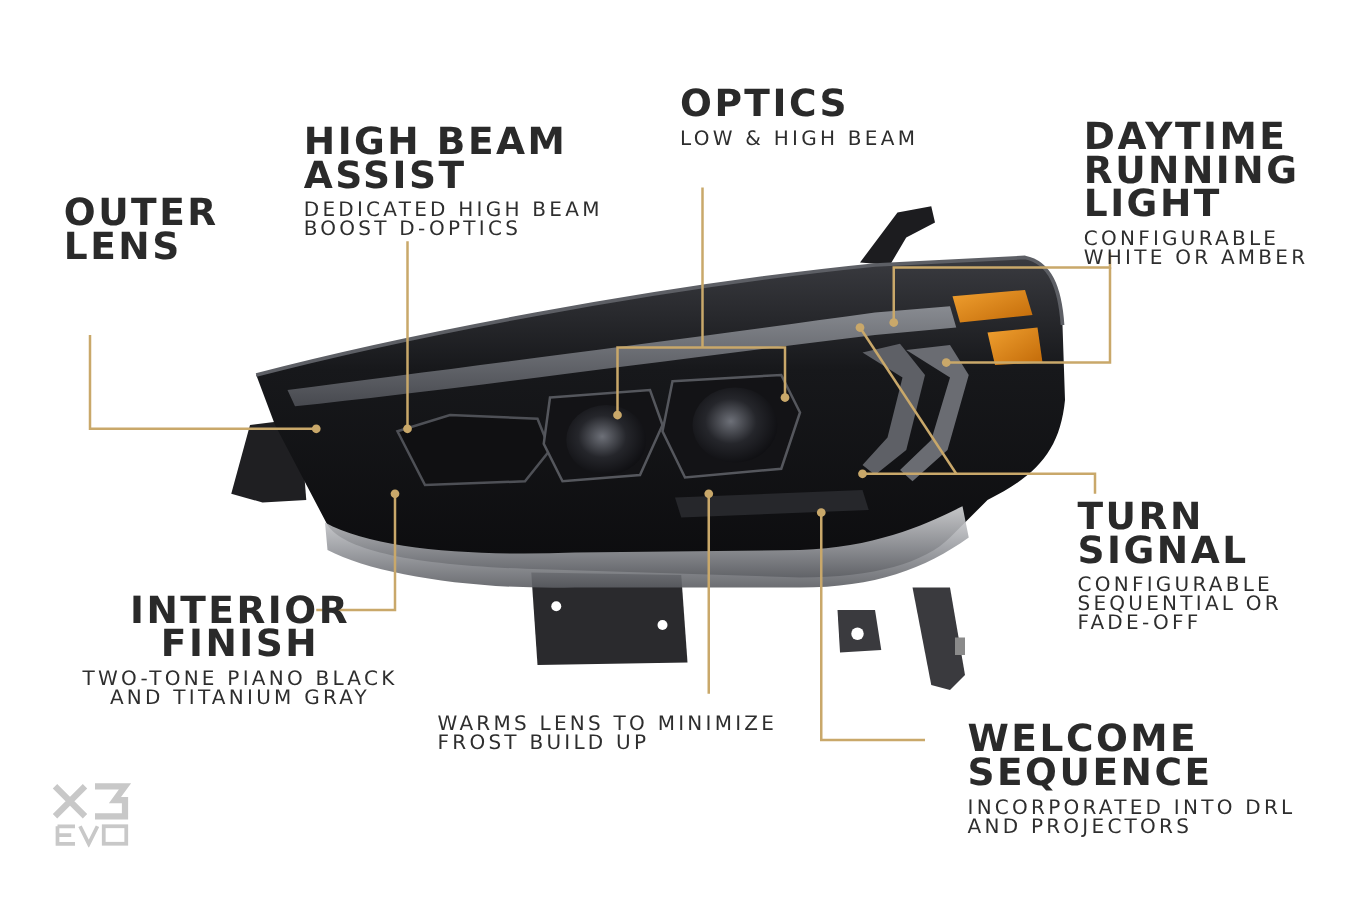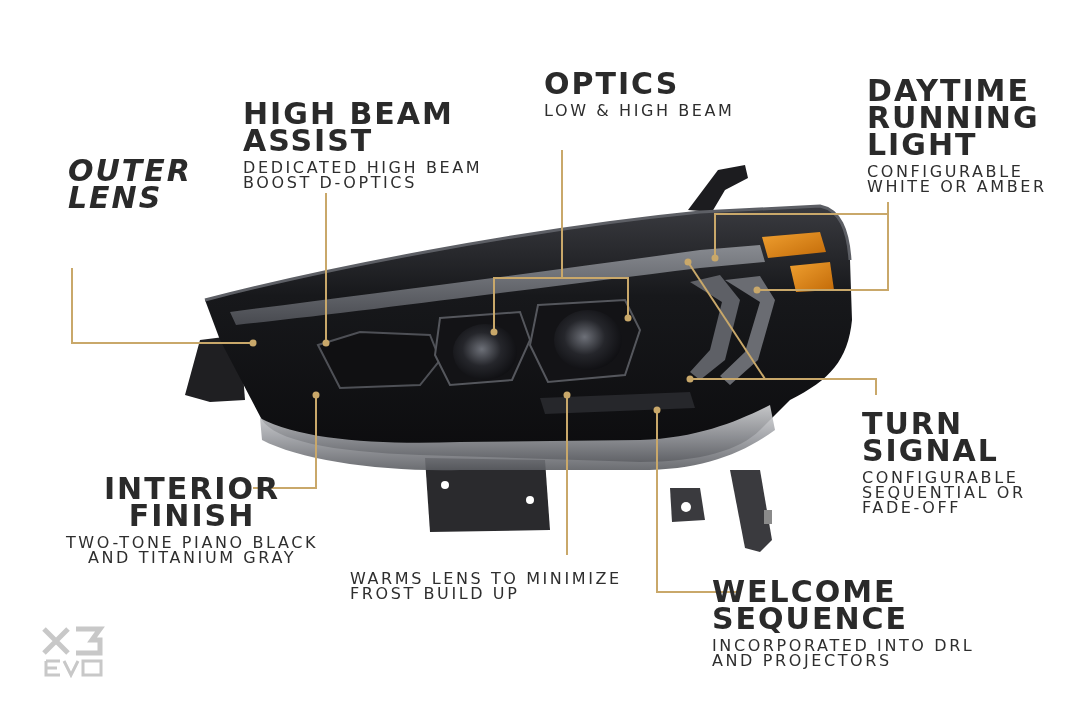--- a/index.html
+++ b/index.html
@@ -151,21 +151,21 @@
       <circle cx="715" cy="258" r="3.5"></circle>
       <circle cx="757" cy="290" r="3.5"></circle>
       <circle cx="690" cy="379" r="3.5"></circle>
       <circle cx="688" cy="262" r="3.5"></circle>
       <circle cx="316" cy="395" r="3.5"></circle>
       <circle cx="567" cy="395" r="3.5"></circle>
       <circle cx="657" cy="410" r="3.5"></circle>
     </g>
   </svg>
 
-  <div class="callout" style="left:68px; top:157px;font-style:italic;">
+  <div class="callout" style="left:51px; top:157px;">
     <div class="title">
       <span>OUTER</span>
       <span>LENS</span>
     </div>
   </div>
 
   <div class="callout" style="left:243px; top:100px;">
     <div class="title">
       <span>HIGH BEAM</span>
       <span>ASSIST</span>
@@ -178,33 +178,33 @@
 
   <div class="callout" style="left:544px; top:70px;">
     <div class="title">
       <span>OPTICS</span>
     </div>
     <div class="desc">
       <span>LOW &amp; HIGH BEAM</span>
     </div>
   </div>
 
-  <div class="callout" style="left:867px; top:77px;">
+  <div class="callout" style="left:867px; top:96px;">
     <div class="title">
       <span>DAYTIME</span>
       <span>RUNNING</span>
       <span>LIGHT</span>
     </div>
     <div class="desc">
       <span>CONFIGURABLE</span>
       <span>WHITE OR AMBER</span>
     </div>
   </div>
 
-  <div class="callout" style="left:862px; top:410px;">
+  <div class="callout" style="left:862px; top:400px;">
     <div class="title">
       <span>TURN</span>
       <span>SIGNAL</span>
     </div>
     <div class="desc">
       <span>CONFIGURABLE</span>
       <span>SEQUENTIAL OR</span>
       <span>FADE-OFF</span>
     </div>
   </div>
@@ -220,21 +220,21 @@
     </div>
   </div>
 
   <div class="callout" style="left:350px; top:565px;">
     <div class="desc">
       <span>WARMS LENS TO MINIMIZE</span>
       <span>FROST BUILD UP</span>
     </div>
   </div>
 
-  <div class="callout" style="left:712px; top:578px;">
+  <div class="callout" style="left:774px; top:578px;">
     <div class="title">
       <span>WELCOME</span>
       <span>SEQUENCE</span>
     </div>
     <div class="desc">
       <span>INCORPORATED INTO DRL</span>
       <span>AND PROJECTORS</span>
     </div>
   </div>
 

